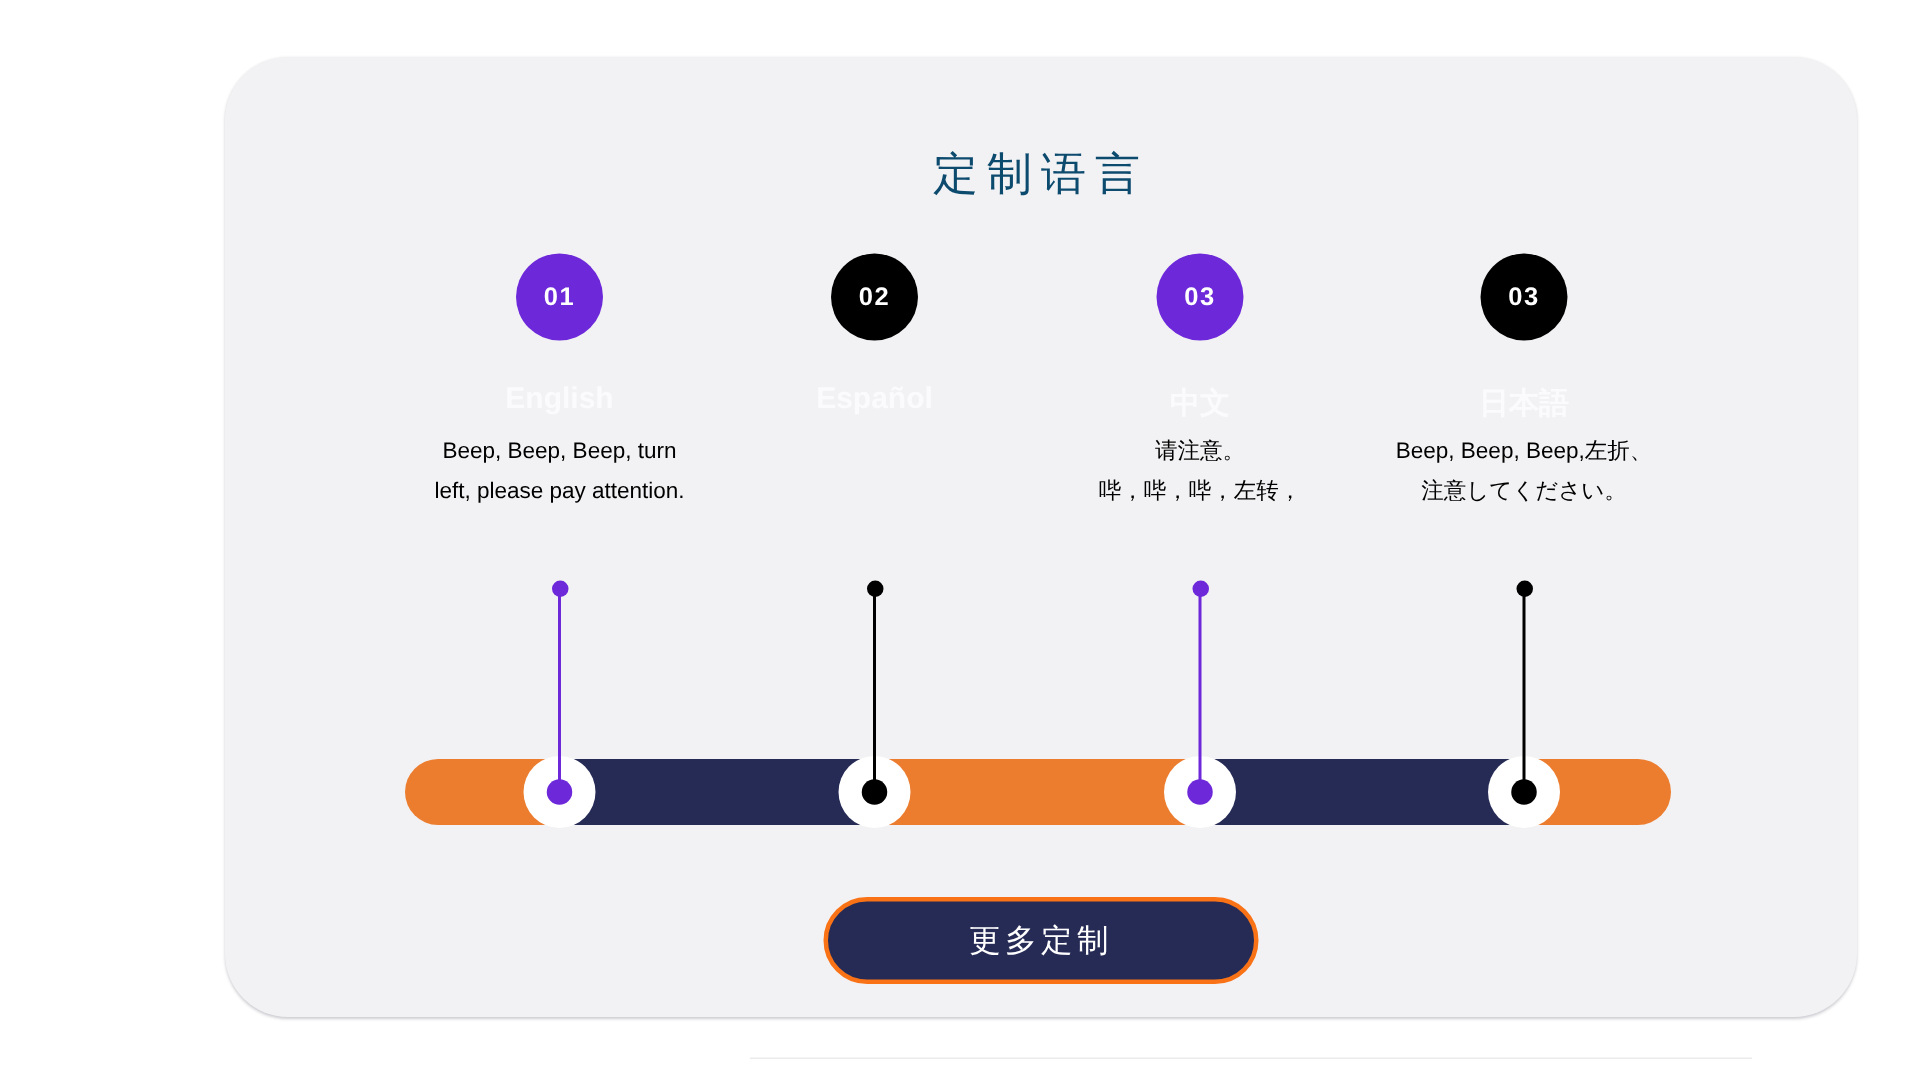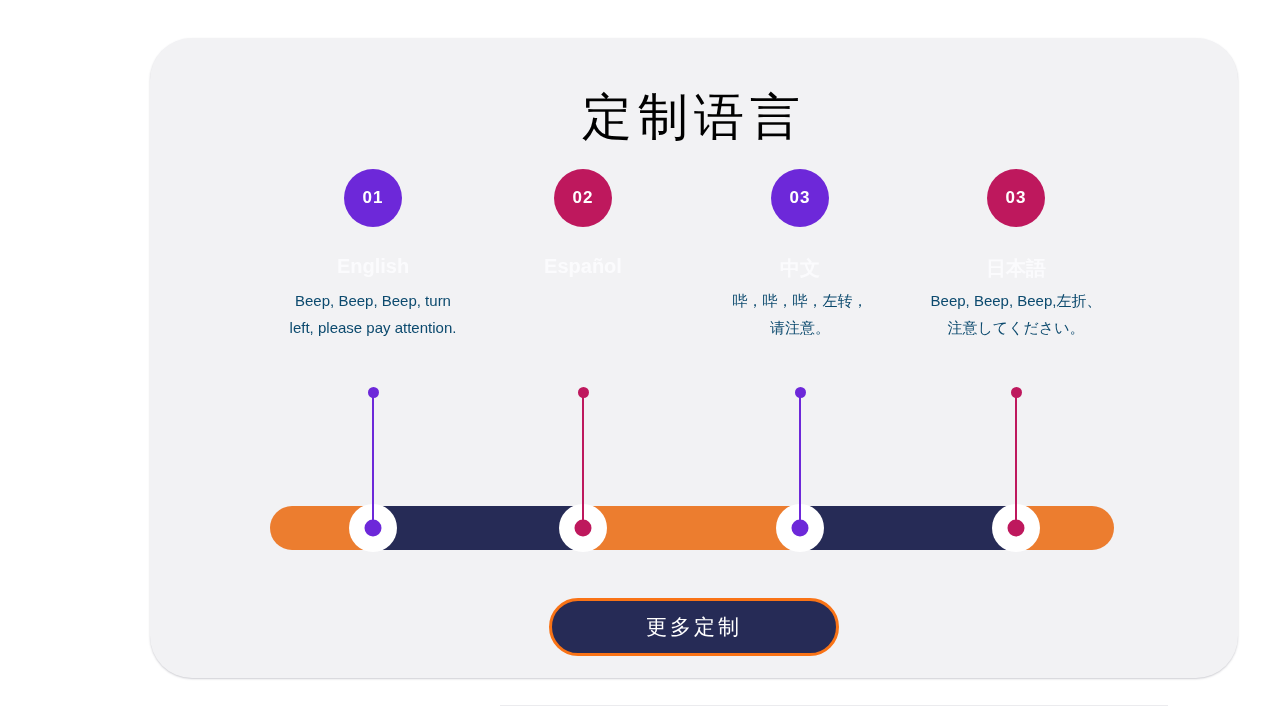--- a/index.html
+++ b/index.html
@@ -7,44 +7,44 @@
     width:1280px;height:720px;position:relative;overflow:hidden;
     background:#ffffff;
     font-family:"Liberation Sans","DejaVu Sans",sans-serif;
   }
   .card{
     position:absolute;left:150px;top:38px;width:1088px;height:640px;
     background:#f2f2f4;border-radius:42px;
     box-shadow:0 1px 2px rgba(90,90,105,0.30);
   }
   .title{
-    position:absolute;top:46px;left:0;width:100%;margin:0;
-    text-align:center;font-size:50px;font-weight:400;
-    letter-spacing:6px;color:#000000;
+    position:absolute;top:58px;left:0;width:100%;margin:0;
+    text-align:center;font-size:30px;font-weight:400;
+    letter-spacing:6px;color:#0c4a6e;
   }
   
   .n1{--cx:223px;} .n2{--cx:433px;} .n3{--cx:650px;} .n4{--cx:866px;}
 
   .step{
     position:absolute;top:131px;width:216px;text-align:center;
     left:calc(var(--cx) - 108px);
   }
   .badge{
     width:58px;height:58px;border-radius:50%;margin:0 auto;
     display:flex;align-items:center;justify-content:center;
     color:#ffffff;font-size:17px;font-weight:700;letter-spacing:1px;
   }
   .orange-bg{background:#6d28d9;}
-  .navy-bg{background:#be185d;}
+  .navy-bg{background:#000000;}
   .lang{
     margin-top:28px;height:24px;
     font-size:20px;font-weight:700;color:#fbfbfd;
   }
   .desc{
-    margin-top:8px;font-size:15px;line-height:27px;color:#0c4a6e;
+    margin-top:8px;font-size:15px;line-height:27px;color:#000000;
   }
   .stem-dot{
     position:absolute;top:349px;width:11px;height:11px;border-radius:50%;
     left:calc(var(--cx) - 5px);z-index:5;
   }
   .stem{
     position:absolute;top:358px;height:132px;width:2px;
     left:calc(var(--cx) - 1px);z-index:4;
   }
   .bar{
@@ -101,22 +101,22 @@
       <div class="desc">
       </div>
     </div>
 
     <div class="step n3">
       <div class="badge orange-bg">
         <span>03</span>
       </div>
       <div class="lang">中文</div>
       <div class="desc">
+        <div>请注意。</div>
         <div>哔，哔，哔，左转，</div>
-        <div>请注意。</div>
       </div>
     </div>
 
     <div class="step n4">
       <div class="badge navy-bg">
         <span>03</span>
       </div>
       <div class="lang">日本語</div>
       <div class="desc">
         <div>Beep, Beep, Beep,左折、</div>

